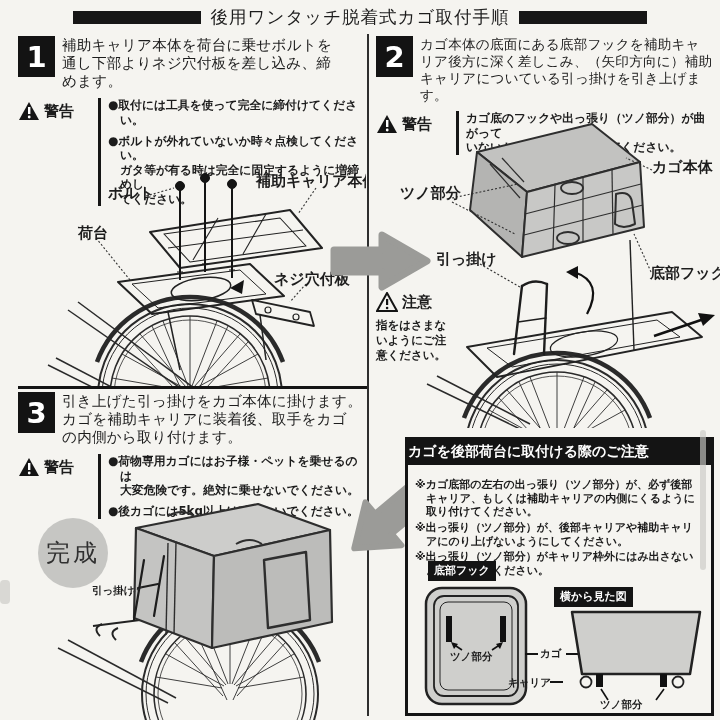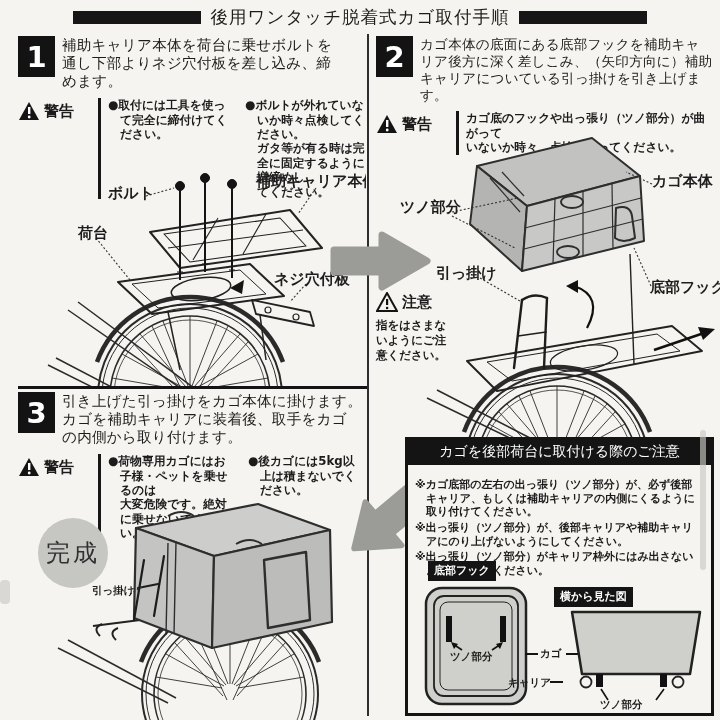--- a/index.html
+++ b/index.html
@@ -18,34 +18,34 @@
   .hdiv{left:18px;top:386px;width:349px;height:3px;background:#141414}
   
   .step{display:block}
   .step-head{display:flex;gap:7px;align-items:flex-start}
   .badge{flex:0 0 37px;height:41px;background:#131313;color:#fff;display:flex;align-items:center;justify-content:center;font-size:29px;font-weight:bold}
   .stext{font-weight:normal;font-size:14.6px;line-height:1.24;white-space:pre-line;letter-spacing:.2px}
   .stext.s2{font-size:13.6px}
   .warnrow{display:flex;margin-top:8px;align-items:flex-start}
   .wbadge{flex:0 0 80px;display:flex;align-items:center;gap:4px;padding-top:3px}
   .wlabel{font-size:15px;font-weight:bold}
-  .wbody{border-left:3px solid #161616;padding-left:7px;display:flex;flex-direction:row;gap:17px}
+  .wbody{border-left:3px solid #161616;padding-left:7px;display:flex;flex-direction:column;gap:7px}
   .wline{font-size:11.8px;font-weight:bold;line-height:1.22;white-space:pre-line;padding-left:12px;text-indent:-12px}
   
   .fig{position:absolute;overflow:hidden}
   .figlabel{position:absolute;font-size:15px;font-weight:bold;color:#1d1d1d;white-space:nowrap}
   
   .cbadge{display:flex;align-items:center;gap:4px}
   .ctext{font-size:11.5px;font-weight:bold;line-height:1.3;white-space:pre-line}
   
   .complete{left:38px;top:518px;width:70px;height:70px;border-radius:50%;background:#c6c6c3;
     display:flex;align-items:center;justify-content:center;font-size:24px;letter-spacing:3px;color:#303030}
   
   #notice{left:405px;top:437px;width:309px;height:279px;border:3px solid #141414;background:#f5f4f0;box-sizing:border-box}
-  .ntitle{background:#141414;color:#fff;text-align:center;font-weight:normal;font-size:14px;padding:3px 0 4px}
+  .ntitle{background:#141414;color:#fff;text-align:left;font-weight:bold;font-size:14px;padding:3px 0 4px}
   .nnotes{padding:13px 5px 0 7px}
   .note{font-size:11px;font-weight:bold;line-height:1.24;white-space:pre-line;padding-left:11px;text-indent:-11px;margin-bottom:2px}
   .viewlabel{position:absolute;background:#141414;color:#fff;font-size:11px;font-weight:bold;padding:2px 6px 3px;white-space:nowrap}
   .minilabel{position:absolute;font-size:10.5px;font-weight:bold;white-space:nowrap}
   .dash{position:absolute;background:#141414;height:2px}
   
   .artifact{background:#cac9c4;opacity:.65;border-radius:4px}
   svg{display:block}
 </style>
 </head>
@@ -188,21 +188,21 @@
       </span>
       <span class="wlabel">警告</span>
     </div>
     <div class="wbody">
       <div class="wline" style="padding-left:0;text-indent:0">カゴ底のフックや出っ張り（ツノ部分）が曲がって
 いないか時々、点検を行ってください。</div>
     </div>
   </div>
 </div>
 
-<div class="fig" style="left:372px;top:136px;width:348px;height:306px">
+<div class="fig" style="left:372px;top:122px;width:348px;height:306px">
   <svg width="348" height="306" viewBox="0 0 348 306">
 
     <g transform="translate(185,330)" stroke="#2a2a2a" fill="none">
       <circle r="92" stroke-width="2"></circle>
         <circle r="88" stroke-width="1"></circle>
       <circle r="80" stroke-width="1.6"></circle>
         <circle r="76" stroke-width=".8"></circle>
       <g stroke-width=".9">
         <line x1="-8" y1="-6" x2="-78" y2="-18"></line>
           <line x1="8" y1="-6" x2="78" y2="-18"></line>

